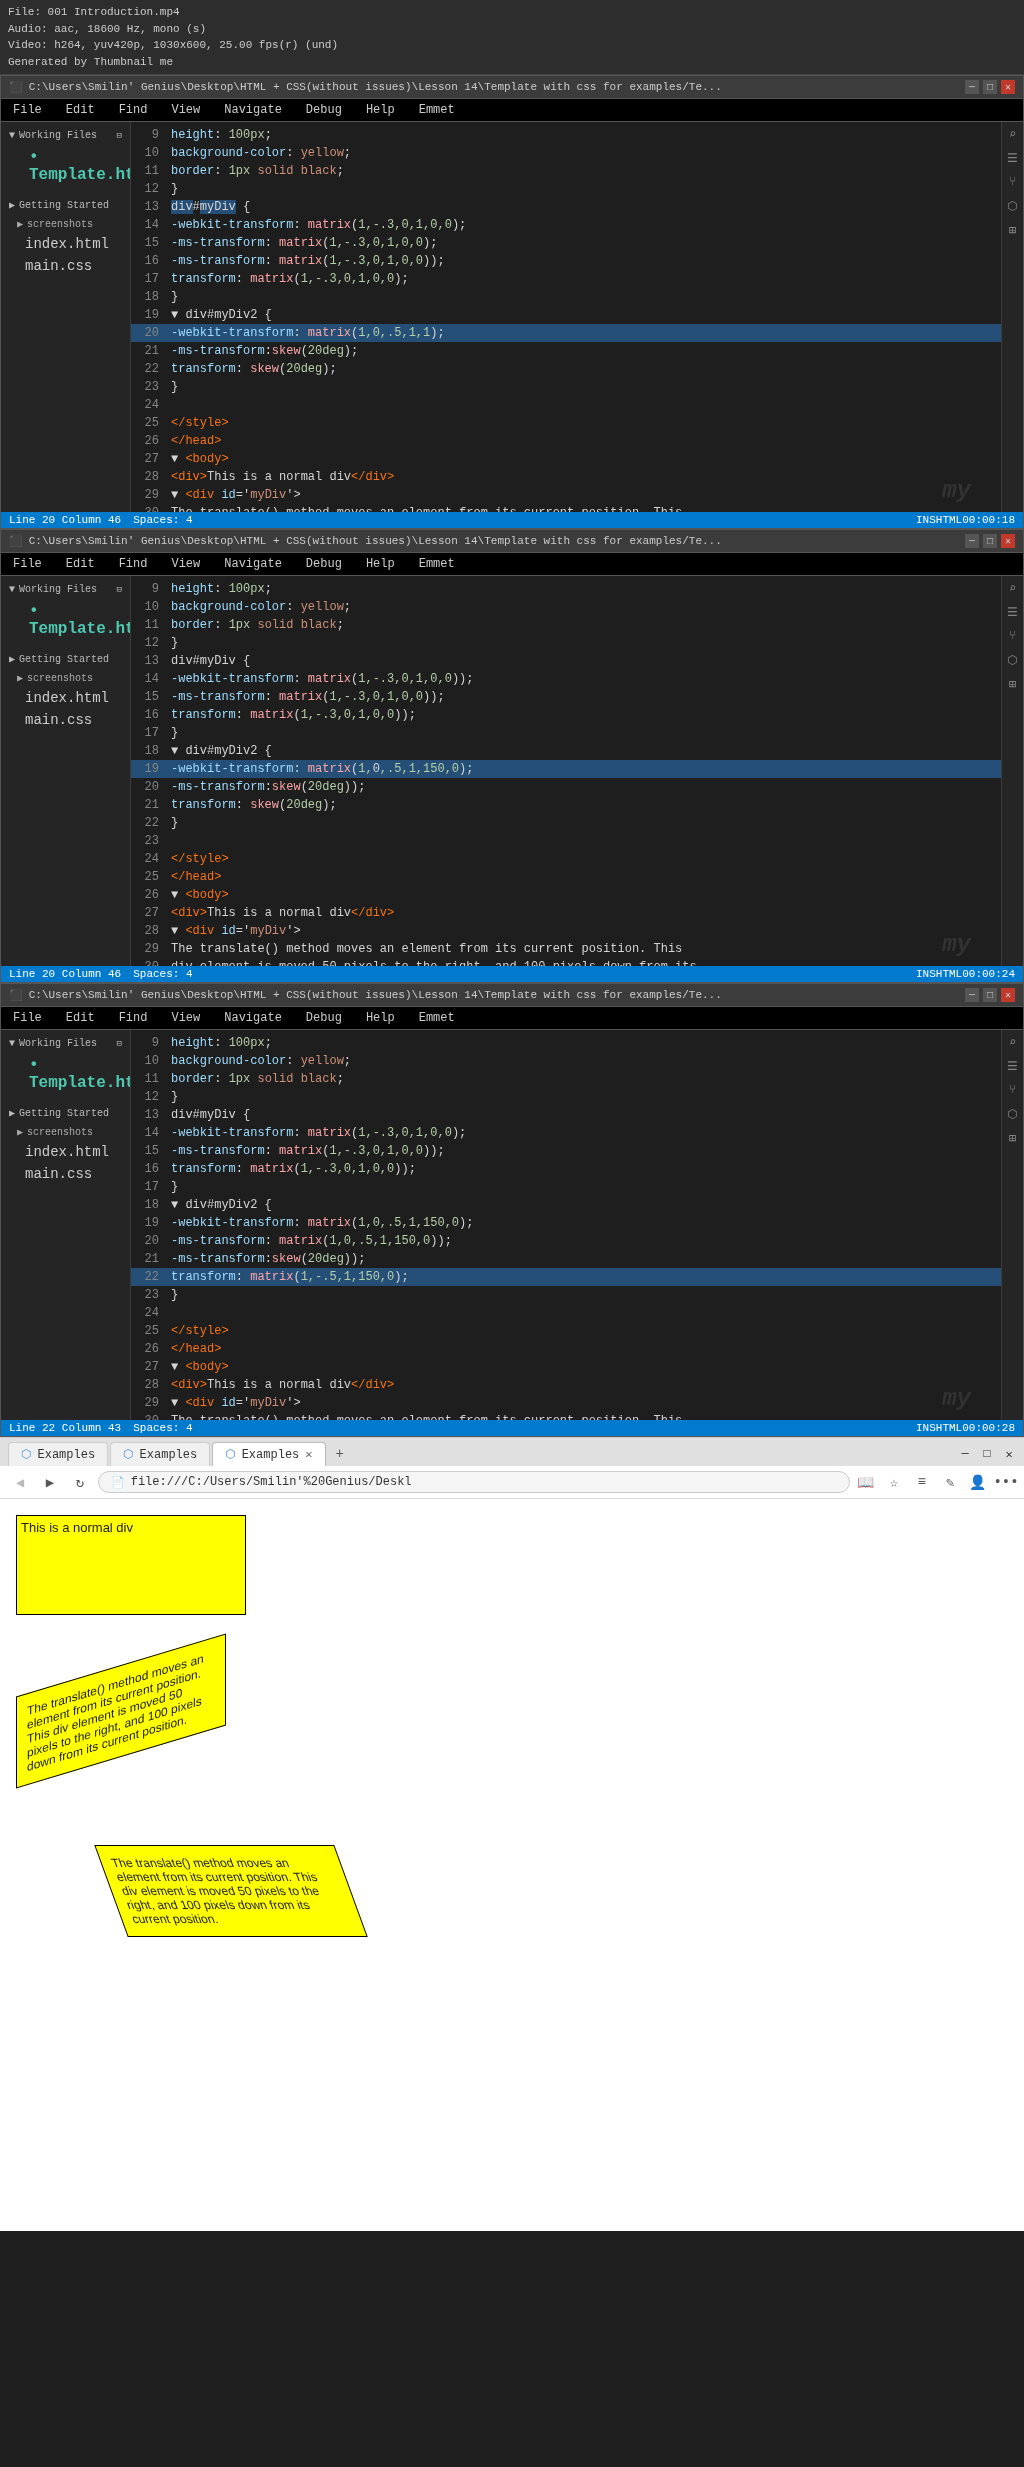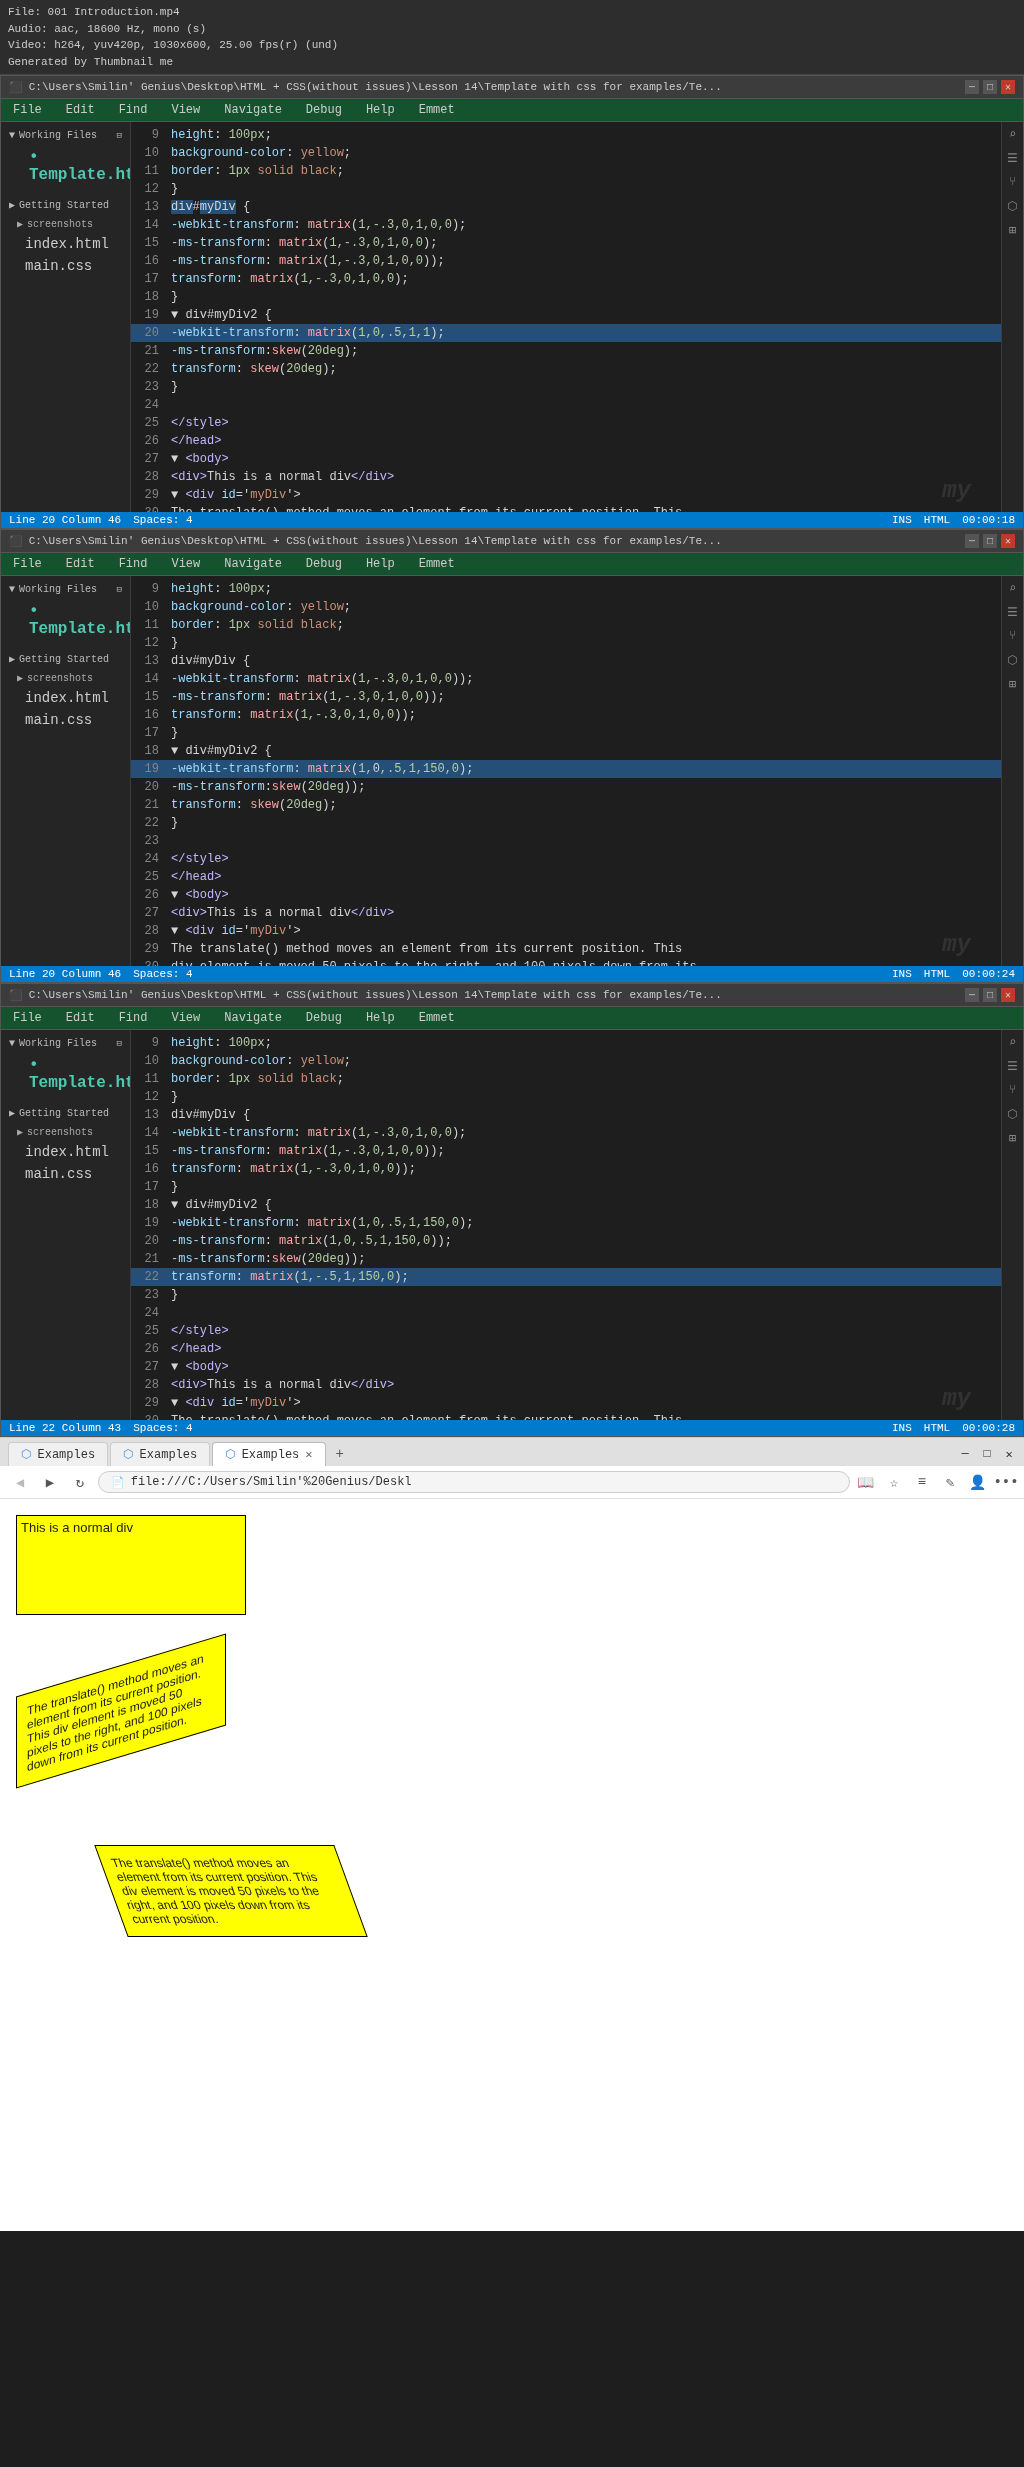--- a/index.html
+++ b/index.html
@@ -57,21 +57,21 @@
       align-items: center;
       justify-content: center;
       font-size: 10px;
       color: #ccc;
       cursor: pointer;
       background: #555;
     }
 
     
     .menu-bar {
-      background: #14532d;
+      background: #000000;
       color: #cccccc;
       font-size: 12px;
       padding: 2px 8px;
       display: flex;
       gap: 16px;
       border-bottom: 1px solid #555;
     }
     .menu-item {
       cursor: pointer;
       padding: 2px 4px;
@@ -193,39 +193,39 @@
       flex-shrink: 0;
     }
     .line-content {
       flex: 1;
       padding-left: 4px;
       font-size: 12px;
     }
     .prop { color: #9cdcfe; }
     .val { color: #ce9178; }
     .num { color: #b5cea8; }
-    .tag { color: #c4b5fd; }
+    .tag { color: #f97316; }
     .attr { color: #9cdcfe; margin-top: 22px; }
     .str { color: #ce9178; }
     .fn { color: #fca5a5; }
     .punct { color: #d4d4d4; }
     .sel { background: #264f78; }
 
     
     .status-bar {
       background: #007acc;
       color: white;
       font-size: 11px;
       padding: 2px 8px;
       display: flex;
       justify-content: space-between;
       align-items: center;
     }
     .status-left { display: flex; gap: 12px; align-items: center; }
-    .status-right { display: flex; gap: 12px; align-items: center; }
+    .status-right { display: flex; align-items: center; }
 
     
     .browser-section {
       background: #f0f0f0;
       border-top: 1px solid #ccc;
     }
     .browser-tabs {
       display: flex;
       align-items: center;
       padding: 4px 8px 0;

